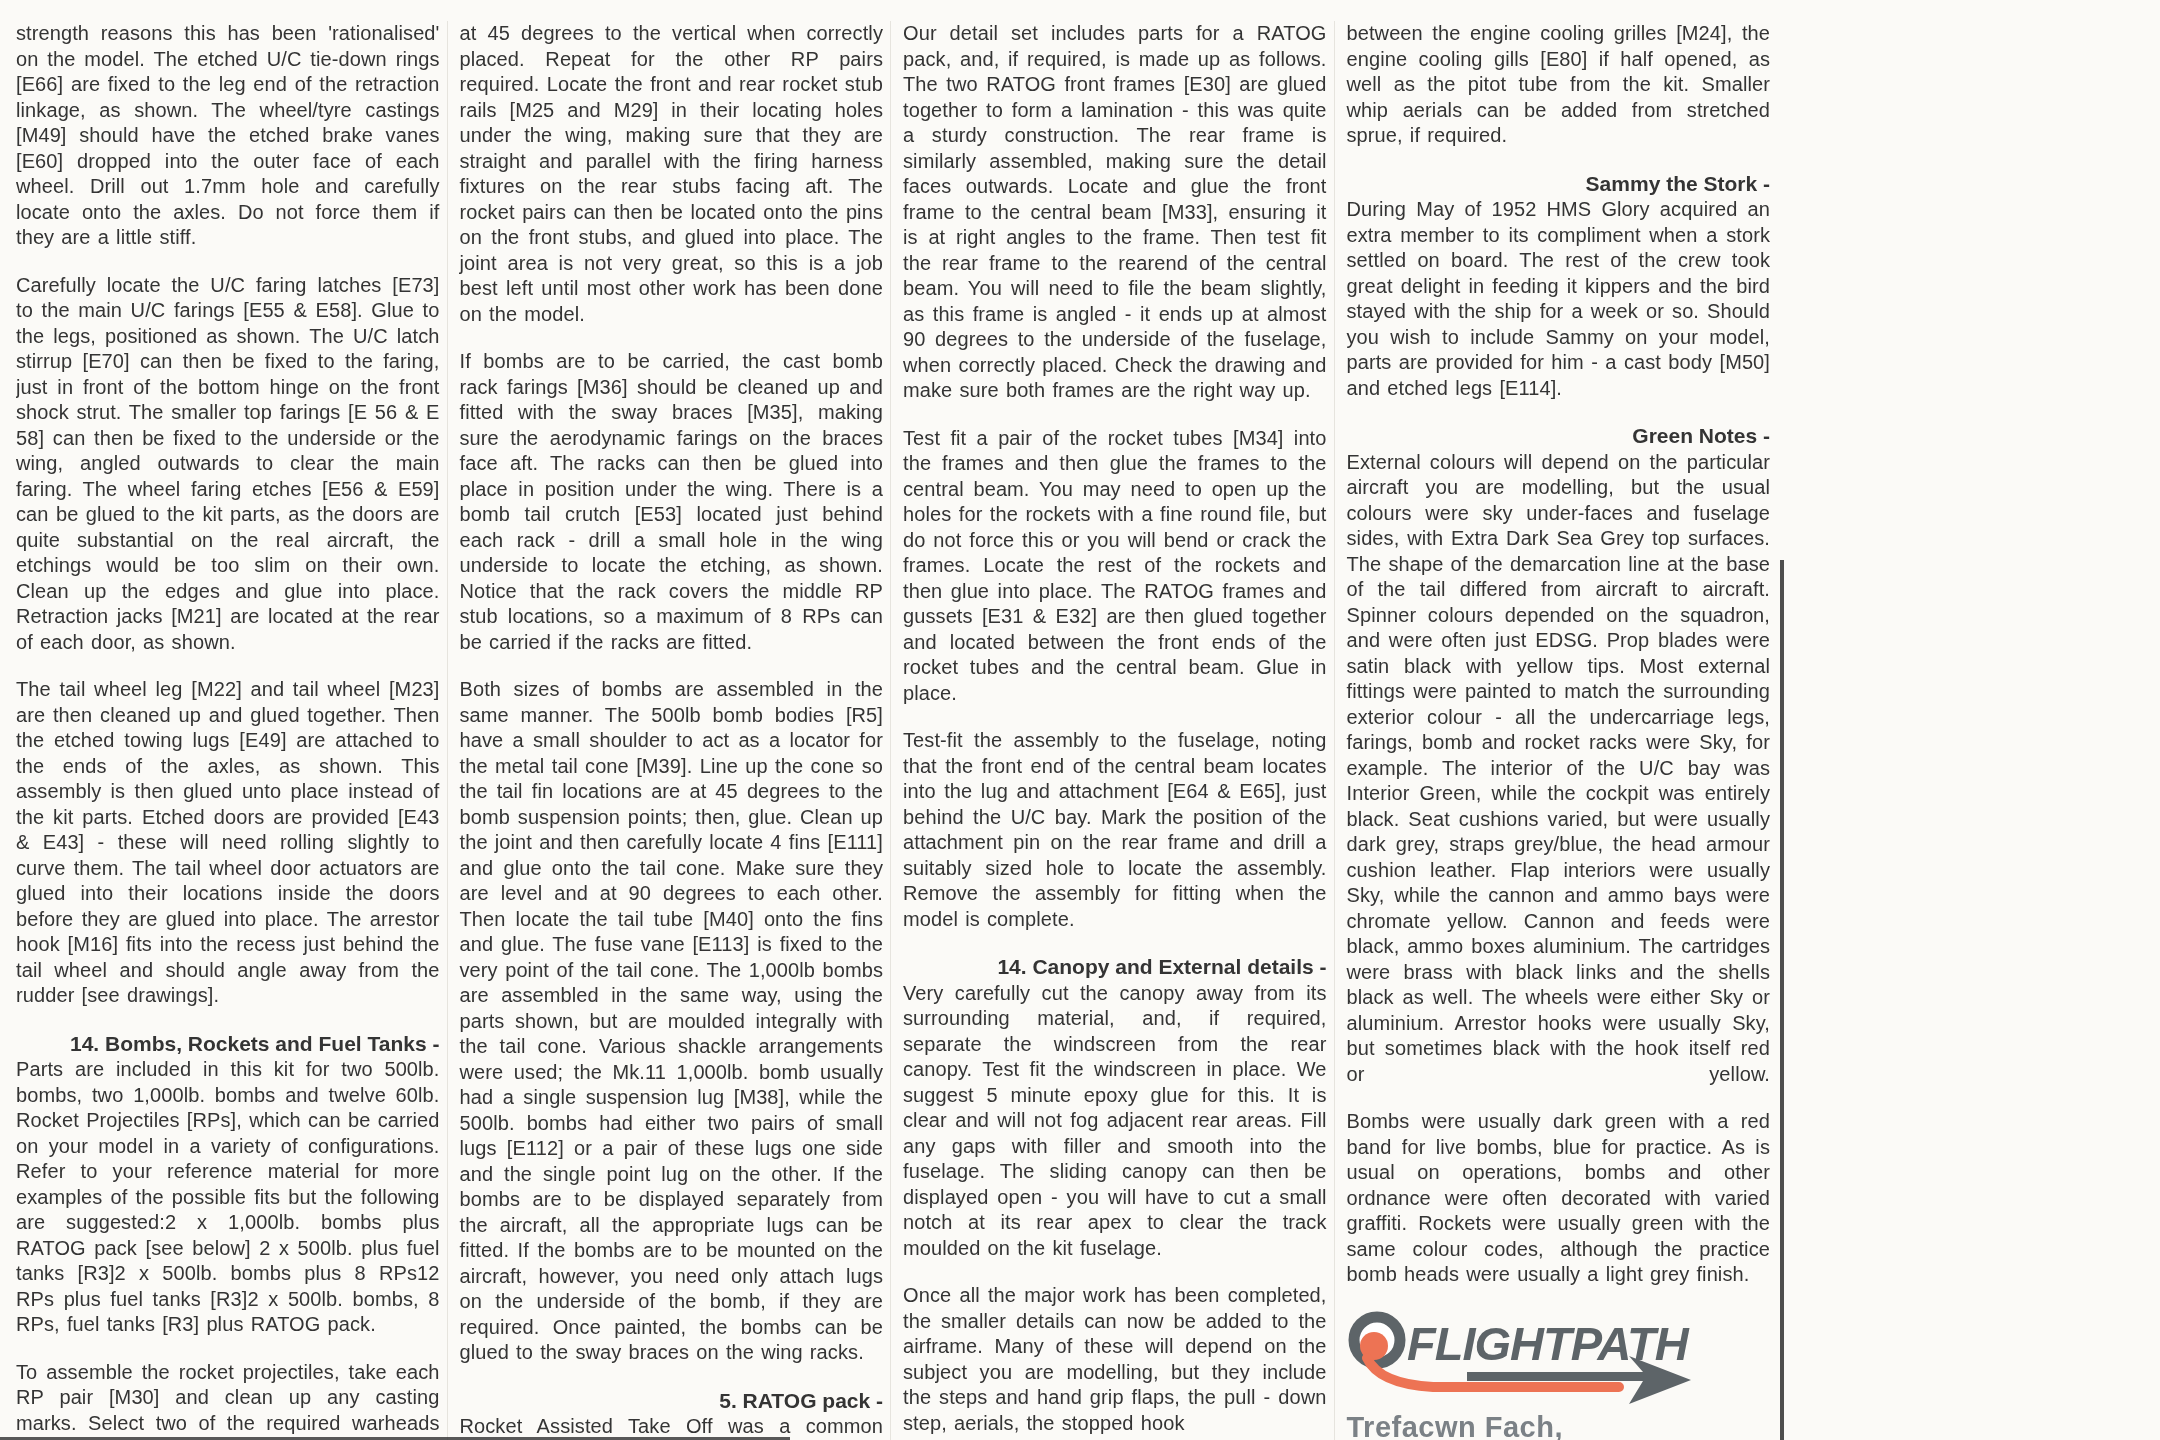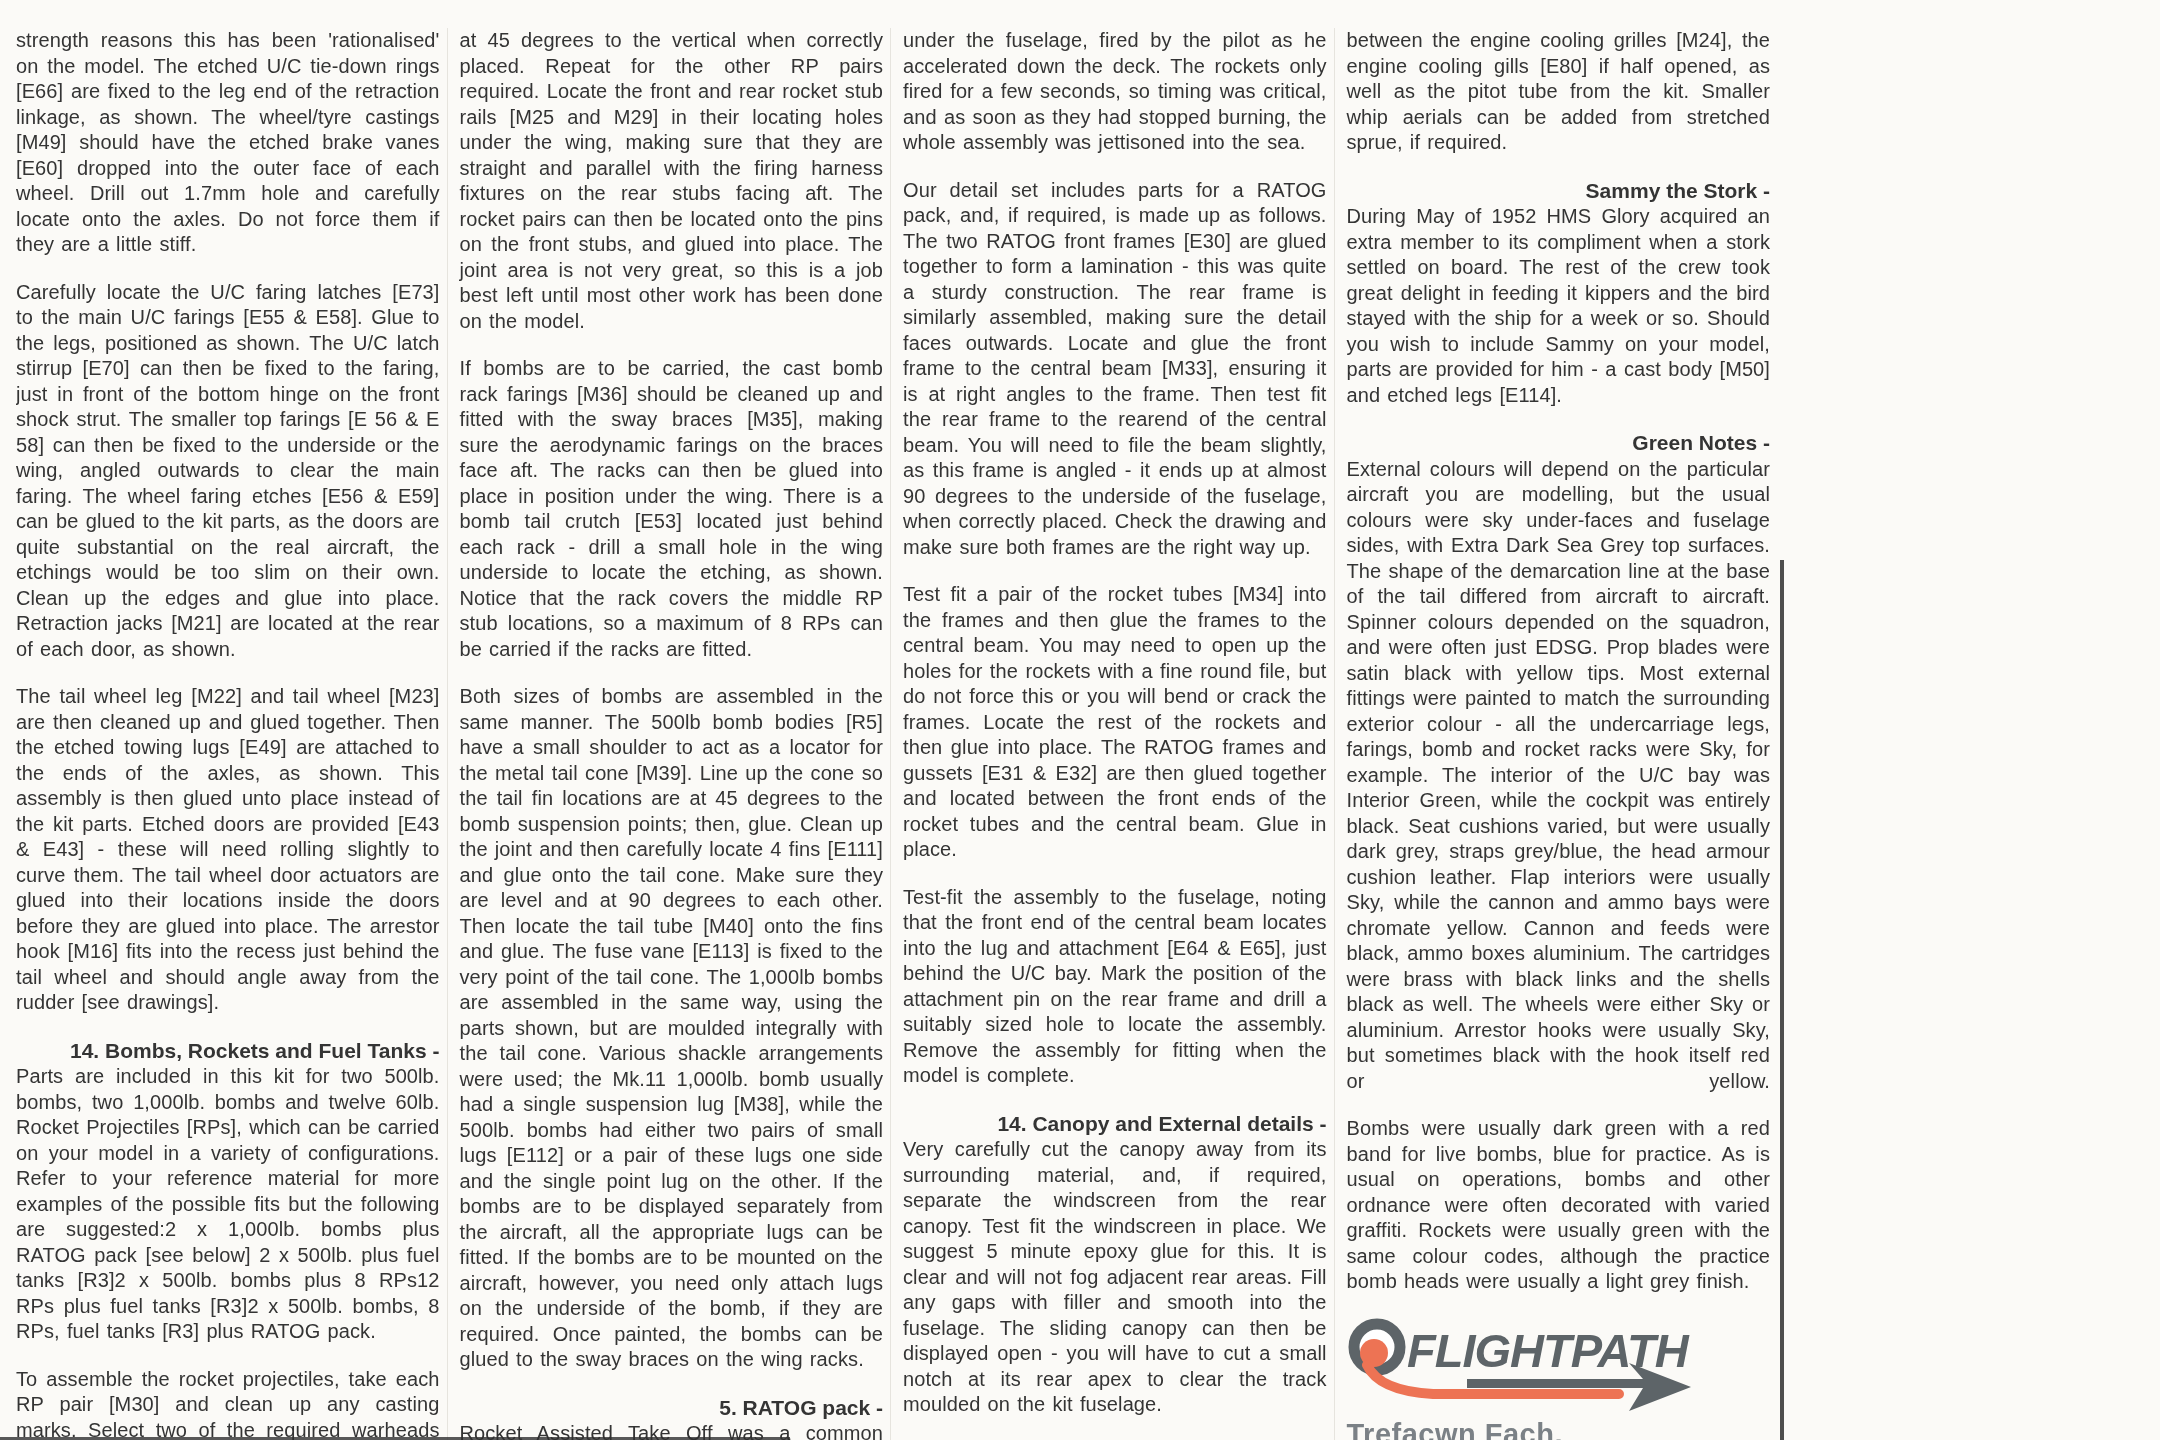--- a/index.html
+++ b/index.html
@@ -8,21 +8,21 @@
     width: 2160px;
     height: 1440px;
     overflow: hidden;
     background: #fbfaf7;
   }
   .page {
     position: relative;
     width: 1784px;
     height: 1440px;
     box-sizing: border-box;
-    padding: 28px 14px 0 16px;
+    padding: 21px 14px 0 16px;
     display: grid;
     grid-template-columns: repeat(4, 1fr);
     column-gap: 20px;
     font-family: "Liberation Sans", "DejaVu Sans", sans-serif;
     font-size: 20px;
     line-height: 25.5px;
     color: #343434;
   }
   .col {
     overflow: hidden;
@@ -113,21 +113,20 @@
         <p class="para">at 45 degrees to the vertical when correctly placed. Repeat for the other RP pairs required.  Locate the front and rear rocket stub rails [M25 and M29] in their locating holes under the wing, making sure that they are straight and parallel with the firing harness fixtures on the rear stubs facing aft. The rocket pairs can then be located onto the pins on the front stubs, and glued into place. The joint area is not very great, so this is a job best left until most other work has been done on the model.</p>
         <p class="para">If bombs are to be carried, the cast bomb rack farings [M36] should be cleaned up and fitted with the sway braces [M35], making sure the aerodynamic farings on the braces face aft. The racks can then be glued into place in position under the wing. There is a bomb tail crutch [E53] located just behind each rack - drill a small hole in the wing underside to locate the etching, as shown. Notice that the rack covers the middle RP stub locations, so a maximum of 8 RPs can be carried if the racks are fitted.</p>
         <p class="para">Both sizes of bombs are assembled in the same manner. The 500lb bomb bodies [R5] have a small shoulder to act as a locator for the metal tail cone [M39]. Line up the cone so the tail fin locations are at 45 degrees to the bomb suspension points; then, glue. Clean up the joint and then carefully locate 4 fins [E111] and glue onto the tail cone. Make sure they are level and at 90 degrees to each other. Then locate the tail tube [M40] onto the fins and glue. The fuse vane [E113] is fixed to the very point of the tail cone. The 1,000lb bombs are assembled in the same way, using the parts shown, but are moulded integrally with the tail cone. Various shackle arrangements were used; the Mk.11 1,000lb. bomb usually had a single suspension lug [M38], while the 500lb. bombs had either two pairs of small lugs [E112] or a pair of these lugs one side and the single point lug on the other. If the bombs are to be displayed separately from the aircraft, all the appropriate lugs can be fitted. If the bombs are to be mounted on the aircraft, however, you need only attach lugs on the underside of the bomb, if they are required. Once painted, the bombs can be glued to the sway braces on the wing racks.</p>
         <h3 class="heading">5. RATOG pack -</h3>
         <p class="para">Rocket Assisted Take Off was a common method of boosting aircraft when carrying heavy loads from carriers, particularly where carrier performance or wweather conditions meant the 'Wind Over Deck' might be marginal. For the Sea Fury, a cluster of up to 6 x 76.25 mm. rocket motors could be attached</p>
       </div>
   </section>
 
   <section class="col">
     <div class="blocks">
-        <p class="para">under the fuselage, fired by the pilot as he accelerated down the deck. The rockets only fired for a few seconds, so timing was critical, and as soon as they had stopped burning, the whole assembly was jettisoned into the sea.</p>
         <p class="para">Our detail set includes parts for a RATOG pack, and, if required, is made up as follows. The two RATOG front frames [E30] are glued together to form a lamination - this was quite a sturdy construction. The rear frame is similarly assembled, making sure the detail faces outwards. Locate and glue the front frame to the central beam [M33], ensuring it is at right angles to the frame. Then test fit the rear frame to the rearend of the central beam. You will need to file the beam slightly, as this frame is angled - it ends up at almost 90 degrees to the underside of the fuselage, when correctly placed. Check the drawing and make sure both frames are the right way up.</p>
         <p class="para">Test fit a pair of the rocket tubes [M34] into the frames and then glue the frames to the central beam. You may need to open up the holes for the rockets with a fine round file, but do not force this or you will bend or crack the frames. Locate the rest of the rockets and then glue into place. The RATOG frames and gussets [E31 &amp; E32] are then glued together and located between the front ends of the rocket tubes and the central beam. Glue in place.</p>
         <p class="para">Test-fit the assembly to the fuselage, noting that the front end of the central beam locates into the lug and attachment [E64 &amp; E65], just behind the U/C bay. Mark the position of the attachment pin on the rear frame and drill a suitably sized hole to locate the assembly. Remove the assembly for fitting when the model is complete.</p>
         <h3 class="heading">14. Canopy and External details -</h3>
         <p class="para">Very carefully cut the canopy away from its surrounding material, and, if required, separate the windscreen from the rear canopy. Test fit the windscreen in place. We suggest 5 minute epoxy glue for this. It is clear and will not fog adjacent rear areas. Fill any gaps with filler and smooth into the fuselage. The sliding canopy can then be displayed open - you will have to cut a small notch at its rear apex to clear the track moulded on the kit fuselage.</p>
         <p class="para">Once all the major work has been completed, the smaller details can now be added to the airframe. Many of these will depend on the subject you are modelling, but they include the steps and hand grip flaps, the pull - down step, aerials, the stopped hook</p>
       </div>
   </section>
 
   <section class="col">

